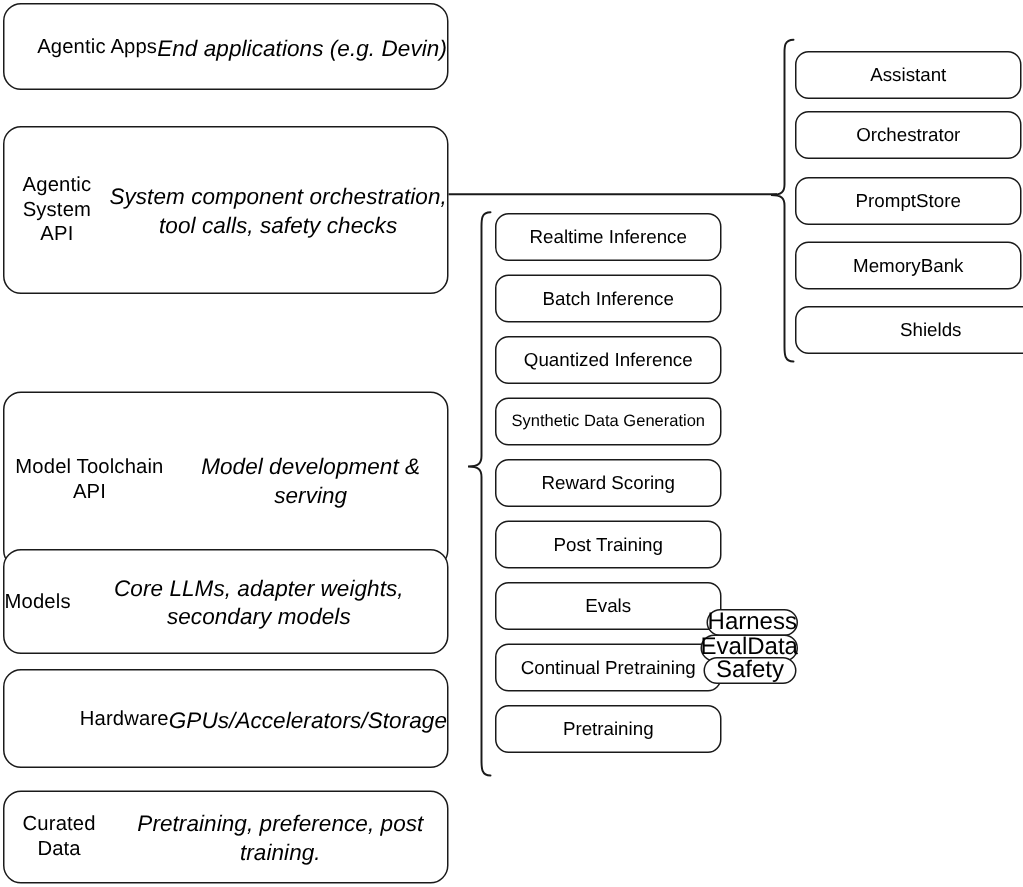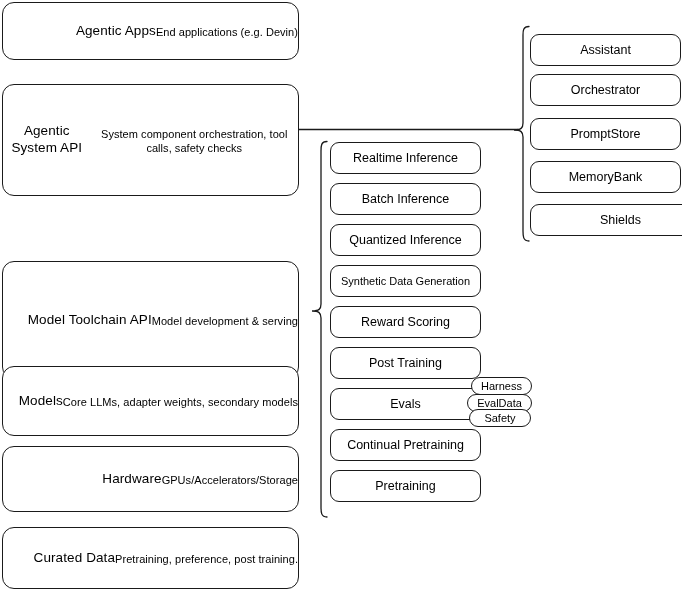--- a/index.html
+++ b/index.html
@@ -30,24 +30,25 @@
     justify-content: flex-end;
     text-align: center;
     line-height: 1.25;
   }
   .layer-title {
     font-size: 13.5px;
     color: #000;
     letter-spacing: 0.1px;
   }
   .layer-sub {
-    font-size: 11px;
+    font-size: 15px;
     color: #000;
     margin-top: 4px;
     letter-spacing: 0.05px;
+    font-style: italic;
   }
   .pill-box {
     position: absolute;
     box-sizing: border-box;
     border: 1.3px solid #1a1a1a;
     background: #ffffff;
     border-radius: 9px;
     display: flex;
     align-items: center;
     justify-content: center;
@@ -58,23 +59,24 @@
   .mini-pill {
     position: absolute;
     box-sizing: border-box;
     border: 1.3px solid #1a1a1a;
     background: #ffffff;
     border-radius: 999px;
     display: flex;
     align-items: center;
     justify-content: center;
     text-align: center;
-    font-size: 11px;
+    font-size: 16px;
     color: #000;
     z-index: 5;
+    margin-top: 29px;
   }
   .connector {
     position: absolute;
     pointer-events: none;
   }
   .connector svg {
     display: block;
     overflow: visible;
   }
 </style>

